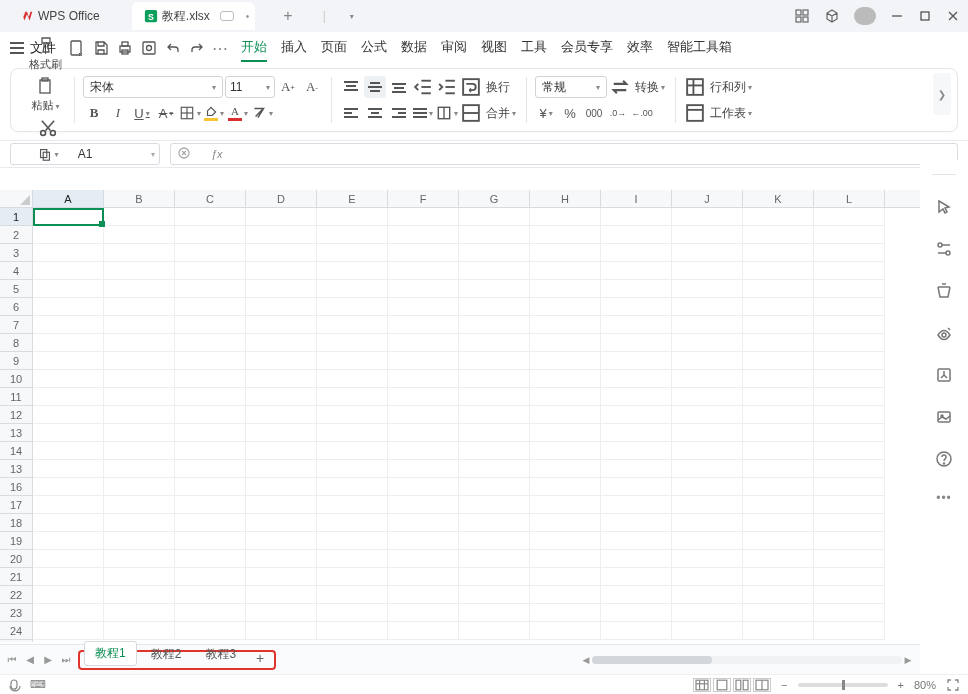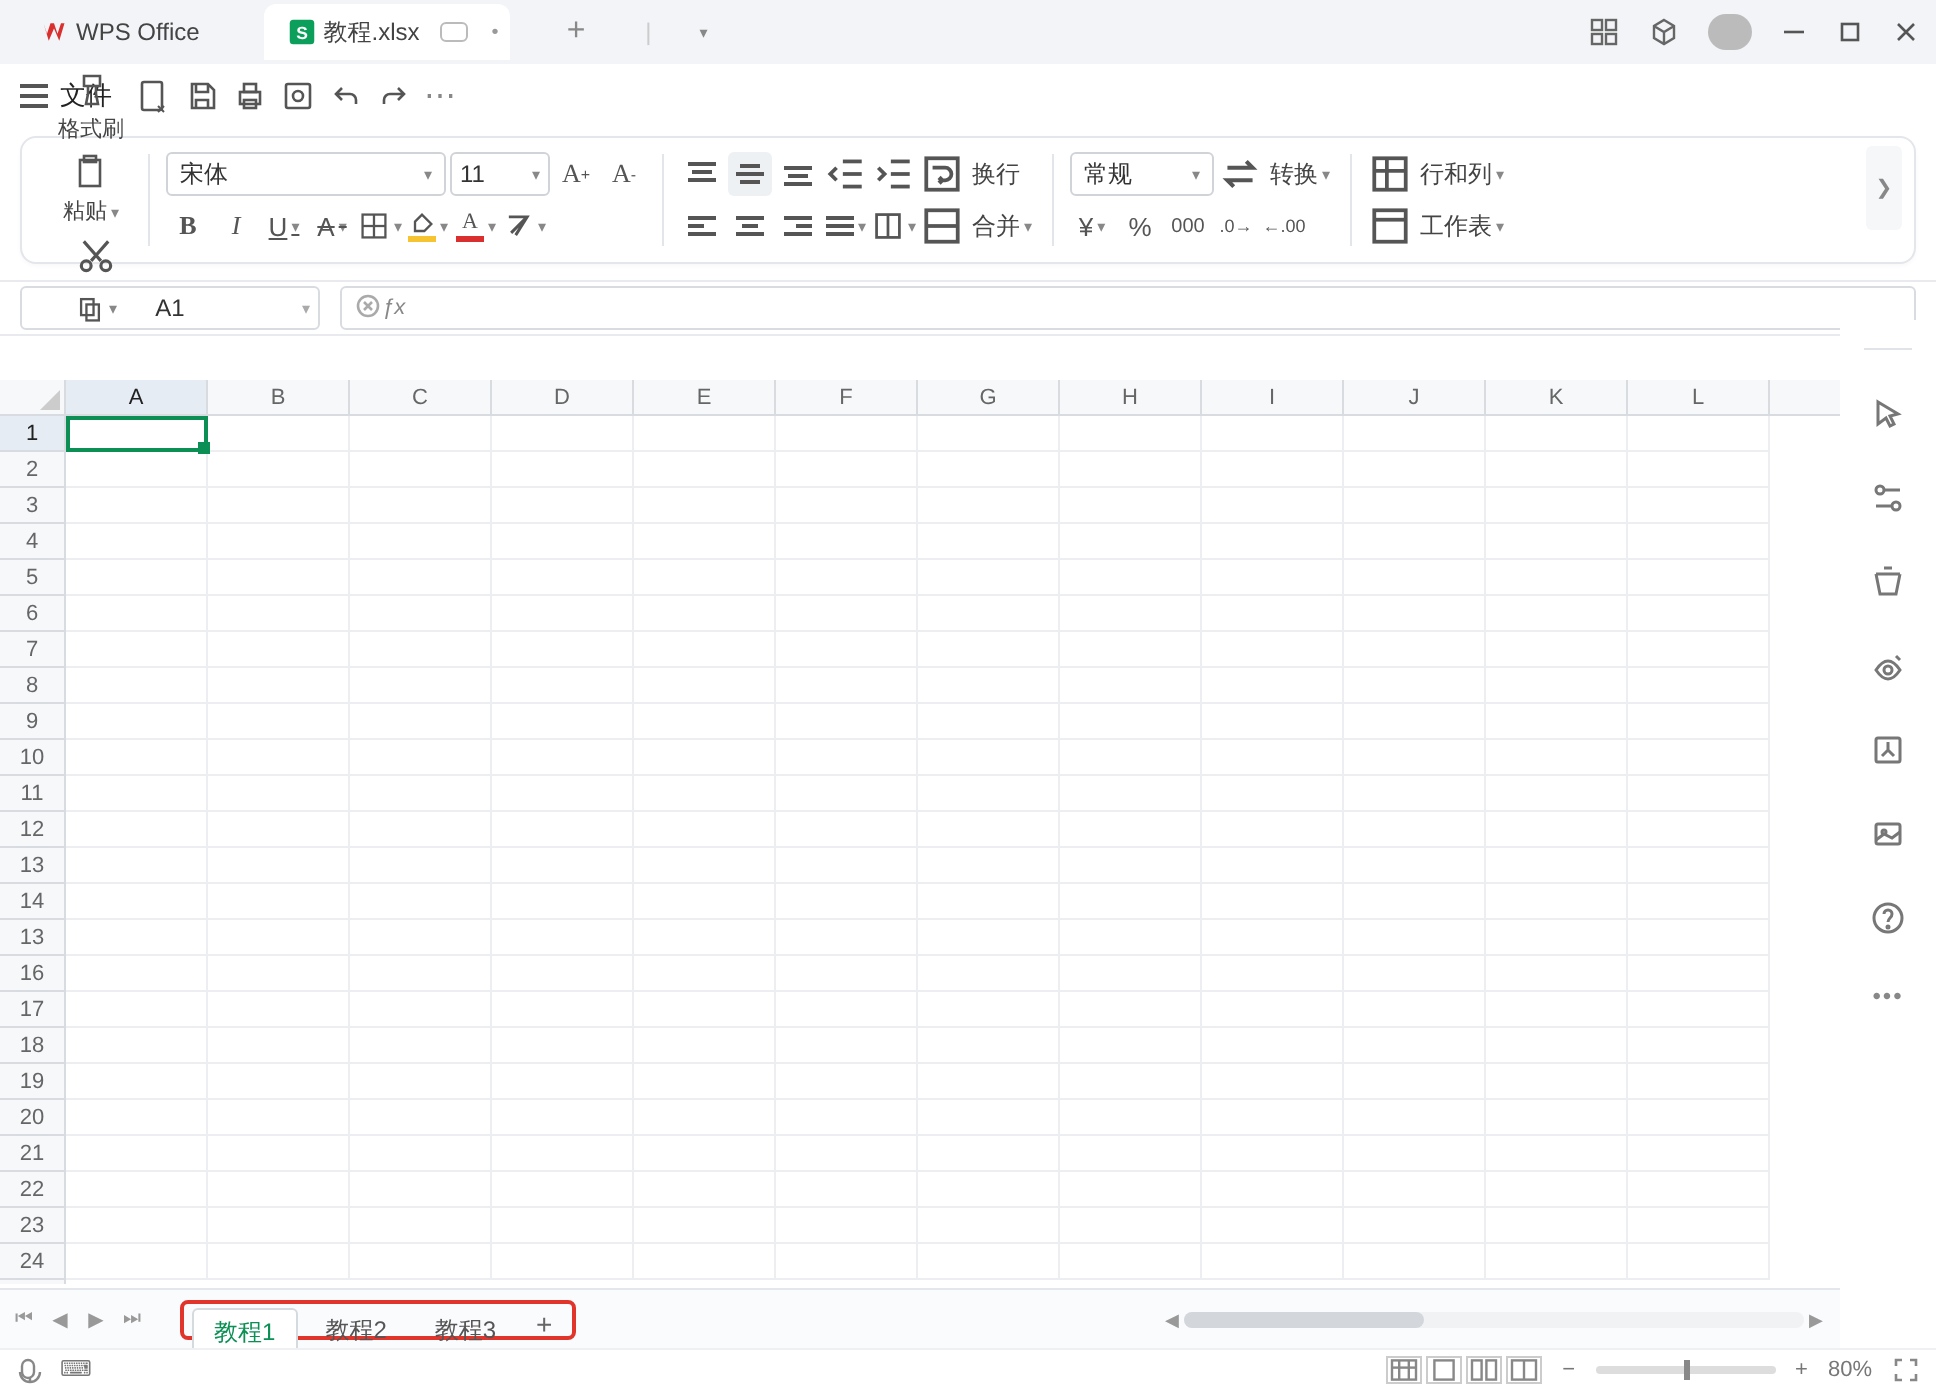--- a/index.html
+++ b/index.html
@@ -53,21 +53,21 @@
 .align-ico { width:14px; height:12px; position:relative; }
 .align-ico span { position:absolute; height:2px; background:#555; left:0; }
 .txt-lbl { font-size:12px; color:#444; padding:0 2px; display:flex; align-items:center; }
 .carrot { font-size:8px; color:#888; margin-left:2px; }
 .chev-r { width:18px; height:42px; background:#f5f7f9; border-radius:3px; display:flex; align-items:center; justify-content:center; color:#888; font-size:10px; margin-left:auto; }
 
 
 .fbar { height:28px; display:flex; align-items:center; padding:0 10px; gap:10px; border-top:1px solid #e8eaed; border-bottom:1px solid #e8eaed; }
 .name-box { width:150px; height:22px; border:1px solid #d8dbdf; border-radius:3px; display:flex; align-items:center; justify-content:center; font-size:12px; position:relative; }
 .name-box .dd2 { position:absolute; right:4px; font-size:8px; color:#aaa; }
-.fx-box { flex:1; height:22px; border:1px solid #d8dbdf; border-radius:3px; display:flex; align-items:center; padding:0 6px; gap:0; }
+.fx-box { flex:1; height:22px; border:1px solid #d8dbdf; border-radius:3px; display:flex; align-items:center; padding:0 6px; gap:20px; }
 .fx-ic { font-style:italic; color:#888; font-size:11px; }
 
 
 .grid-area { position:absolute; top:190px; left:0; right:48px; bottom:52px; overflow:hidden; background:#fff; }
 .col-hdrs { position:absolute; top:0; left:33px; right:0; height:18px; display:flex; background:#f6f8fa; border-bottom:1px solid #d8dce1; }
 .col-h { width:71px; border-right:1px solid #d8dce1; font-size:11px; color:#666; display:flex; align-items:center; justify-content:center; }
 .col-h.sel { background:#e5ecf4; color:#222; }
 .row-hdrs { position:absolute; top:18px; left:0; width:33px; bottom:0; background:#f6f8fa; border-right:1px solid #d8dce1; }
 .row-h { height:18px; border-bottom:1px solid #d8dce1; font-size:11px; color:#666; display:flex; align-items:center; justify-content:center; }
 .row-h.sel { background:#e5ecf4; color:#222; }
@@ -83,21 +83,21 @@
 
 .rside { position:absolute; right:0; top:160px; width:48px; bottom:20px; background:#fff; display:flex; flex-direction:column; align-items:center; gap:22px; padding-top:14px; }
 .rside .rs-ico { width:20px; height:20px; color:#777; display:flex; align-items:center; justify-content:center; }
 .rside .rs-hr { width:24px; height:1px; background:#e0e3e7; }
 .rs-dots { color:#888; letter-spacing:1px; }
 
 
 .sheet-bar { position:absolute; bottom:20px; left:0; right:48px; height:30px; border-top:1px solid #e3e6ea; display:flex; align-items:center; background:#fafbfc; }
 .nav-arrows { display:flex; gap:2px; padding:0 4px; }
 .nav-ar { width:16px; height:20px; display:flex; align-items:center; justify-content:center; color:#999; font-size:10px; cursor:pointer; }
-.sheet-tabs-box { border:2px solid #e1352b; border-radius:4px; padding:2px 4px; display:flex; gap:4px; align-items:flex-start; margin-left:12px; height:20px; }
+.sheet-tabs-box { border:2px solid #e1352b; border-radius:4px; padding:2px 4px; display:flex; gap:4px; align-items:flex-end; margin-left:0; height:20px; }
 .sheet-tab { padding:3px 10px; font-size:12px; color:#555; cursor:pointer; border-radius:3px; }
 .sheet-tab.st-act { background:#fff; color:#0b8f54; font-weight:500; border:1px solid #d5dade; }
 .sheet-add { width:20px; font-size:14px; color:#666; display:flex; align-items:center; justify-content:center; cursor:pointer; }
 .hscroll { margin-left:auto; height:12px; width:340px; position:relative; display:flex; align-items:center; padding-right:6px; }
 .hscroll .track { flex:1; height:8px; background:#f0f2f4; border-radius:4px; position:relative; }
 .hscroll .thumb { position:absolute; left:0; top:0; height:8px; width:120px; background:#d3d7db; border-radius:4px; }
 .hscroll .ar { width:12px; color:#999; font-size:9px; text-align:center; }
 
 
 .status { position:absolute; bottom:0; left:0; right:0; height:20px; display:flex; align-items:center; padding:0 8px; font-size:11px; color:#777; background:#fff; border-top:1px solid #eef0f3; }
@@ -200,20 +200,33 @@
         <svg viewBox="0 0 18 18" fill="none" stroke="#555" stroke-width="1.3">
           <path d="M7 5L4 8l3 3 M4 8h7a3 3 0 013 3v2"></path>
         </svg>
       </span>
     <span class="mb-ico">
         <svg viewBox="0 0 18 18" fill="none" stroke="#555" stroke-width="1.3">
           <path d="M11 5l3 3-3 3 M14 8H7a3 3 0 00-3 3v2"></path>
         </svg>
       </span>
     <span class="dots">⋯</span>
+  </div>
+  <div class="tabs">
+    <span class="tab act">开始</span>
+    <span class="tab">插入</span>
+    <span class="tab">页面</span>
+    <span class="tab">公式</span>
+    <span class="tab">数据</span>
+    <span class="tab">审阅</span>
+    <span class="tab">视图</span>
+    <span class="tab">工具</span>
+    <span class="tab">会员专享</span>
+    <span class="tab">效率</span>
+    <span class="tab">智能工具箱</span>
   </div>
 </div>
 
 <div class="ribbon-wrap">
 <div class="ribbon">
   <div class="rgrp row">
     <div class="big-btn">
       <span class="gl">
             <svg viewBox="0 0 20 20" fill="none" stroke="#555" stroke-width="1.3">
               <path d="M6 3h8v5H6z M8 8v4l-1 5h6l-1-5V8"></path>

